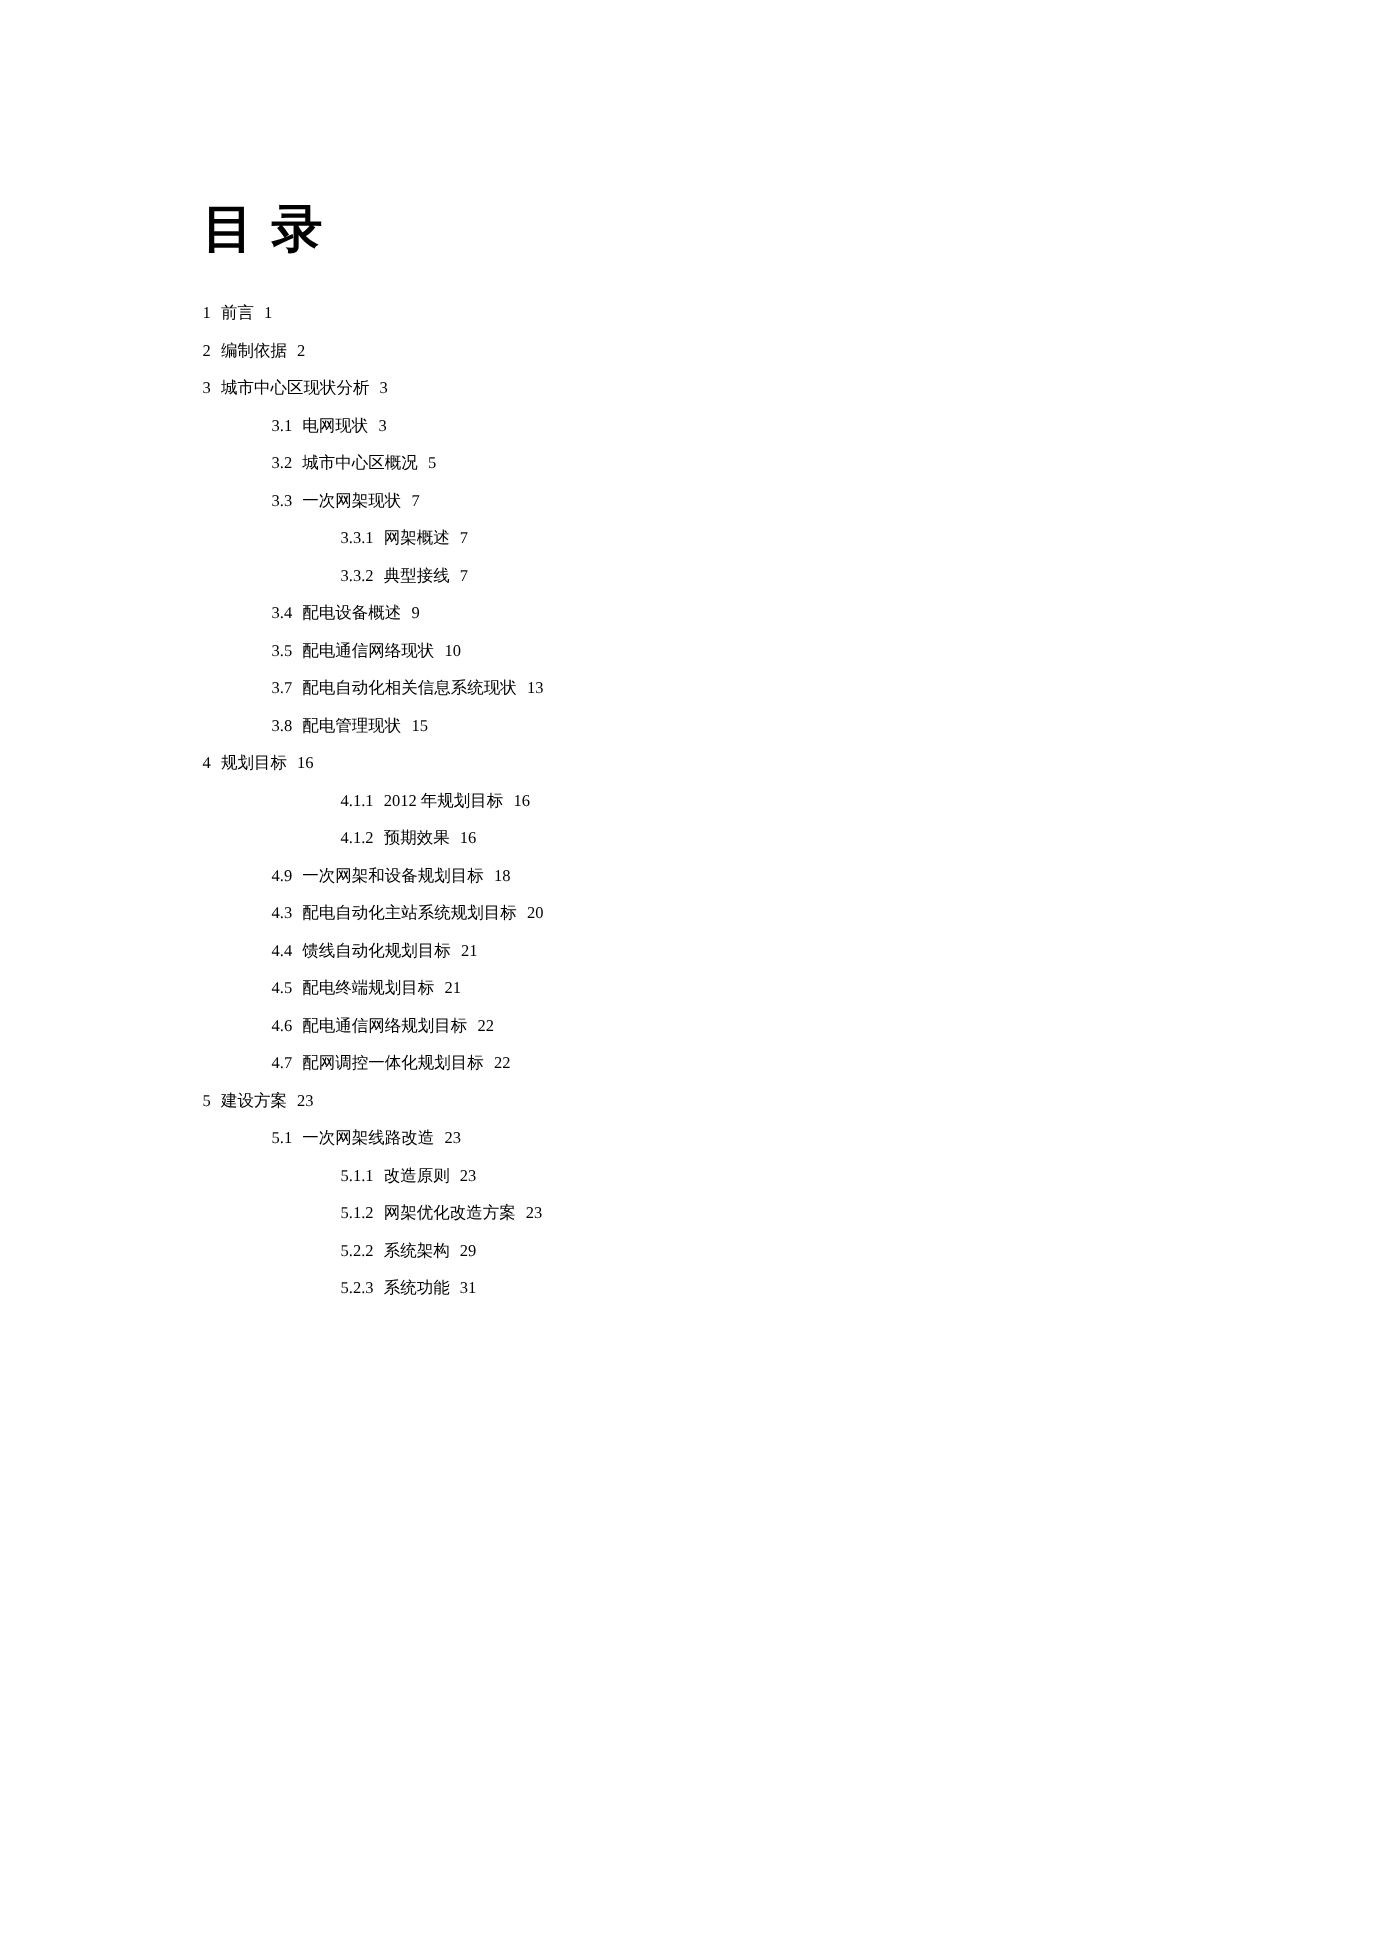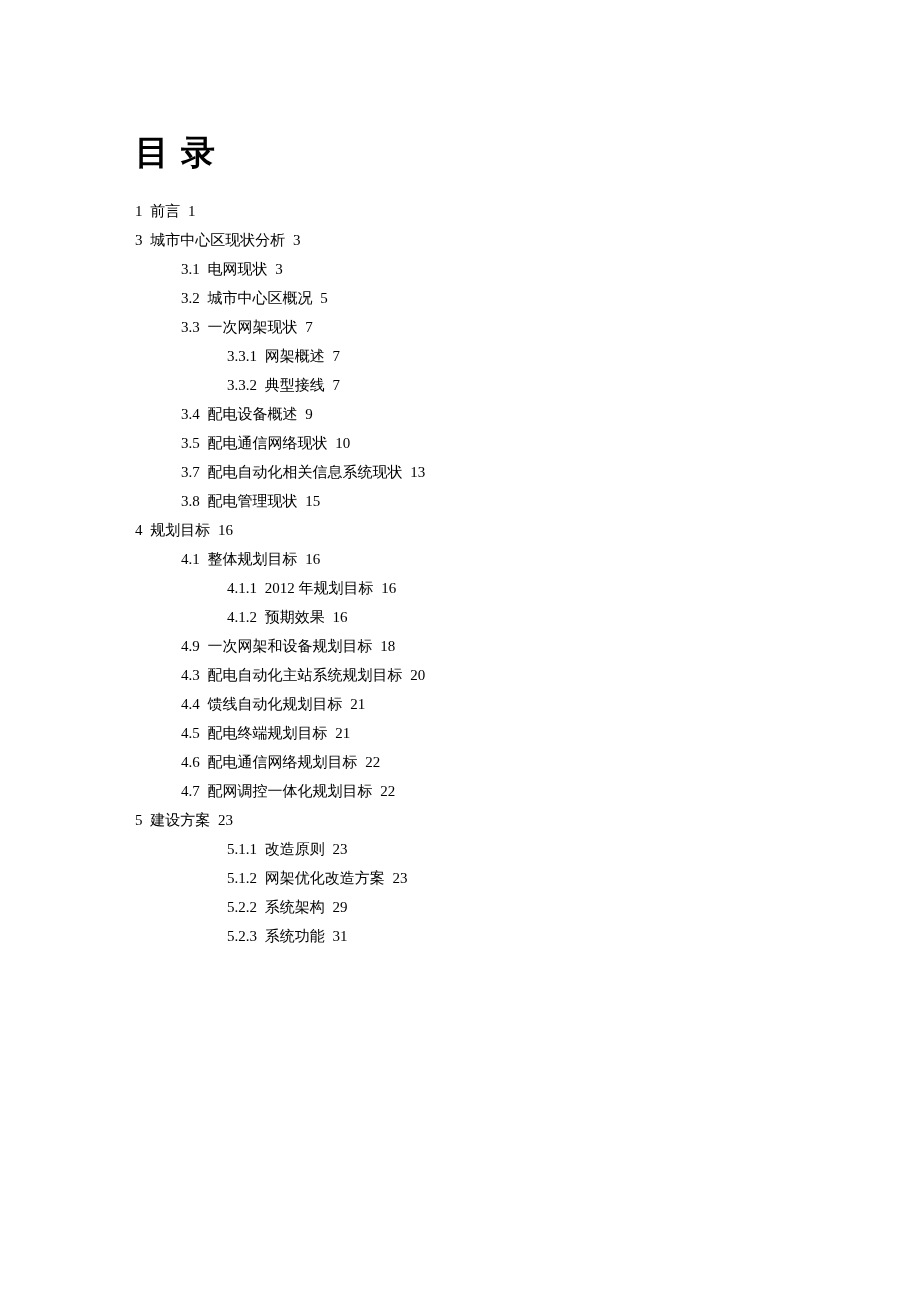--- a/index.html
+++ b/index.html
@@ -17,21 +17,21 @@
     position: relative;
   }
   .title {
     font-size: 34px;
     font-weight: bold;
     letter-spacing: 12px;
     margin-bottom: 28px;
     font-family: "SimHei", "黑体", sans-serif;
   }
   .toc {
-    font-size: 15px;
+    font-size: 11px;
     line-height: 1.0;
   }
   .entry {
     margin-bottom: 14px;
     white-space: nowrap;
   }
   .l1 { padding-left: 0px; }
   .l2 { padding-left: 46px; }
   .l3 { padding-left: 92px; }
   .num, .txt, .pg {
@@ -42,40 +42,41 @@
 </style>
 </head>
 <body>
 
 <div class="page">
 
   <div class="title">目录</div>
 
   <div class="toc" id="toc-container">
       <div class="entry l1"><span class="num">1</span> <span class="txt">前言</span> <span class="pg">1</span></div>
+      <div class="entry l1"><span class="num">2</span> <span class="txt">编制依据</span> <span class="pg">2</span></div>
       <div class="entry l1"><span class="num">3</span> <span class="txt">城市中心区现状分析</span> <span class="pg">3</span></div>
       <div class="entry l2"><span class="num">3.1</span> <span class="txt">电网现状</span> <span class="pg">3</span></div>
       <div class="entry l2"><span class="num">3.2</span> <span class="txt">城市中心区概况</span> <span class="pg">5</span></div>
       <div class="entry l2"><span class="num">3.3</span> <span class="txt">一次网架现状</span> <span class="pg">7</span></div>
       <div class="entry l3"><span class="num">3.3.1</span> <span class="txt">网架概述</span> <span class="pg">7</span></div>
       <div class="entry l3"><span class="num">3.3.2</span> <span class="txt">典型接线</span> <span class="pg">7</span></div>
       <div class="entry l2"><span class="num">3.4</span> <span class="txt">配电设备概述</span> <span class="pg">9</span></div>
       <div class="entry l2"><span class="num">3.5</span> <span class="txt">配电通信网络现状</span> <span class="pg">10</span></div>
       <div class="entry l2"><span class="num">3.7</span> <span class="txt">配电自动化相关信息系统现状</span> <span class="pg">13</span></div>
       <div class="entry l2"><span class="num">3.8</span> <span class="txt">配电管理现状</span> <span class="pg">15</span></div>
       <div class="entry l1"><span class="num">4</span> <span class="txt">规划目标</span> <span class="pg">16</span></div>
-      <div class="entry l2"><span class="num">4.1</span> <span class="txt">整体规划目标</span> <span class="pg">16</span></div>
       <div class="entry l3"><span class="num">4.1.1</span> <span class="txt">2012 年规划目标</span> <span class="pg">16</span></div>
       <div class="entry l3"><span class="num">4.1.2</span> <span class="txt">预期效果</span> <span class="pg">16</span></div>
       <div class="entry l2"><span class="num">4.9</span> <span class="txt">一次网架和设备规划目标</span> <span class="pg">18</span></div>
       <div class="entry l2"><span class="num">4.3</span> <span class="txt">配电自动化主站系统规划目标</span> <span class="pg">20</span></div>
       <div class="entry l2"><span class="num">4.4</span> <span class="txt">馈线自动化规划目标</span> <span class="pg">21</span></div>
       <div class="entry l2"><span class="num">4.5</span> <span class="txt">配电终端规划目标</span> <span class="pg">21</span></div>
       <div class="entry l2"><span class="num">4.6</span> <span class="txt">配电通信网络规划目标</span> <span class="pg">22</span></div>
       <div class="entry l2"><span class="num">4.7</span> <span class="txt">配网调控一体化规划目标</span> <span class="pg">22</span></div>
       <div class="entry l1"><span class="num">5</span> <span class="txt">建设方案</span> <span class="pg">23</span></div>
+      <div class="entry l2"><span class="num">5.1</span> <span class="txt">一次网架线路改造</span> <span class="pg">23</span></div>
       <div class="entry l3"><span class="num">5.1.1</span> <span class="txt">改造原则</span> <span class="pg">23</span></div>
       <div class="entry l3"><span class="num">5.1.2</span> <span class="txt">网架优化改造方案</span> <span class="pg">23</span></div>
       <div class="entry l3"><span class="num">5.2.2</span> <span class="txt">系统架构</span> <span class="pg">29</span></div>
       <div class="entry l3"><span class="num">5.2.3</span> <span class="txt">系统功能</span> <span class="pg">31</span></div>
     </div>
 
 </div>
 
 </body></html>

